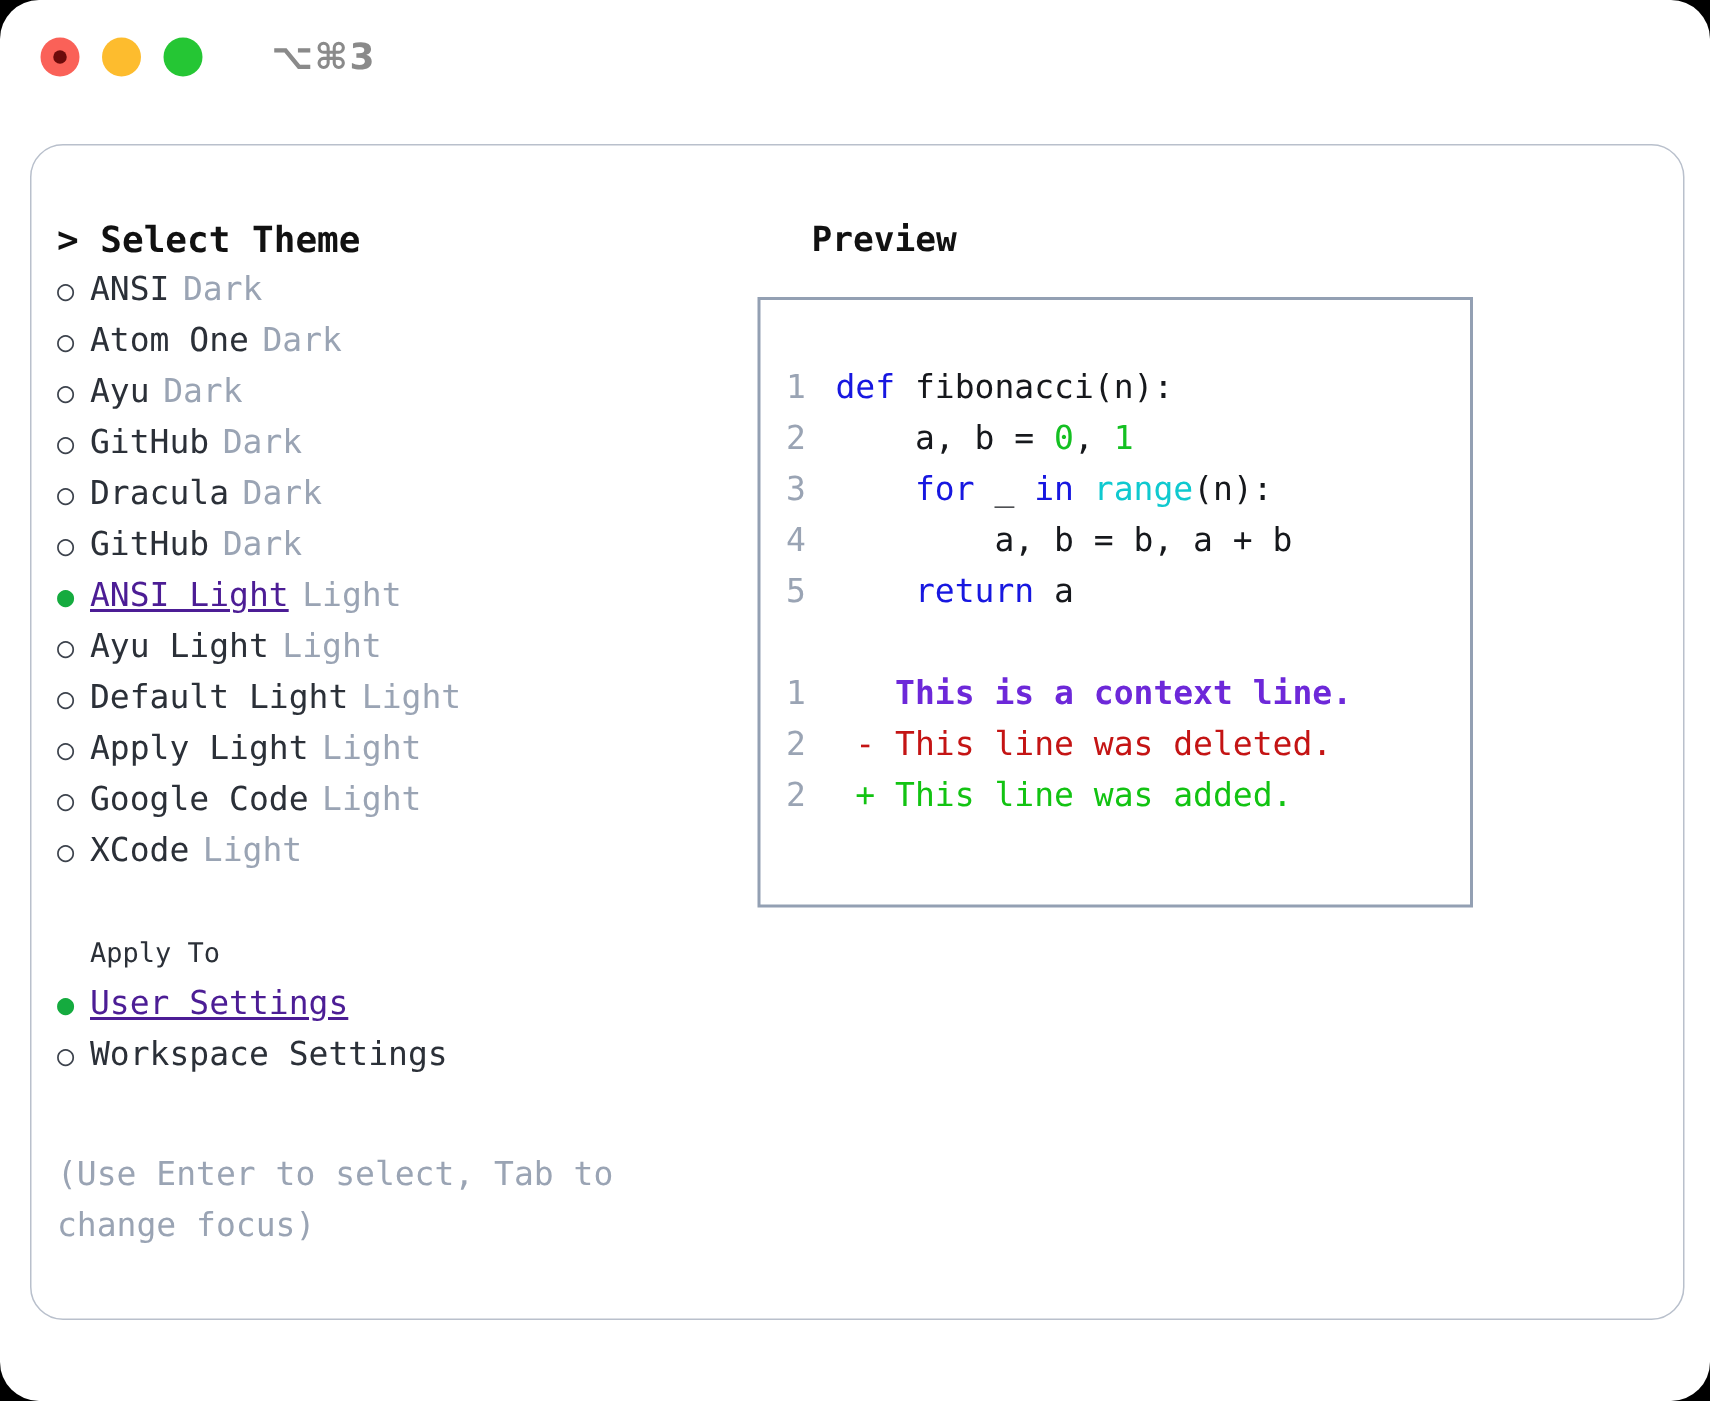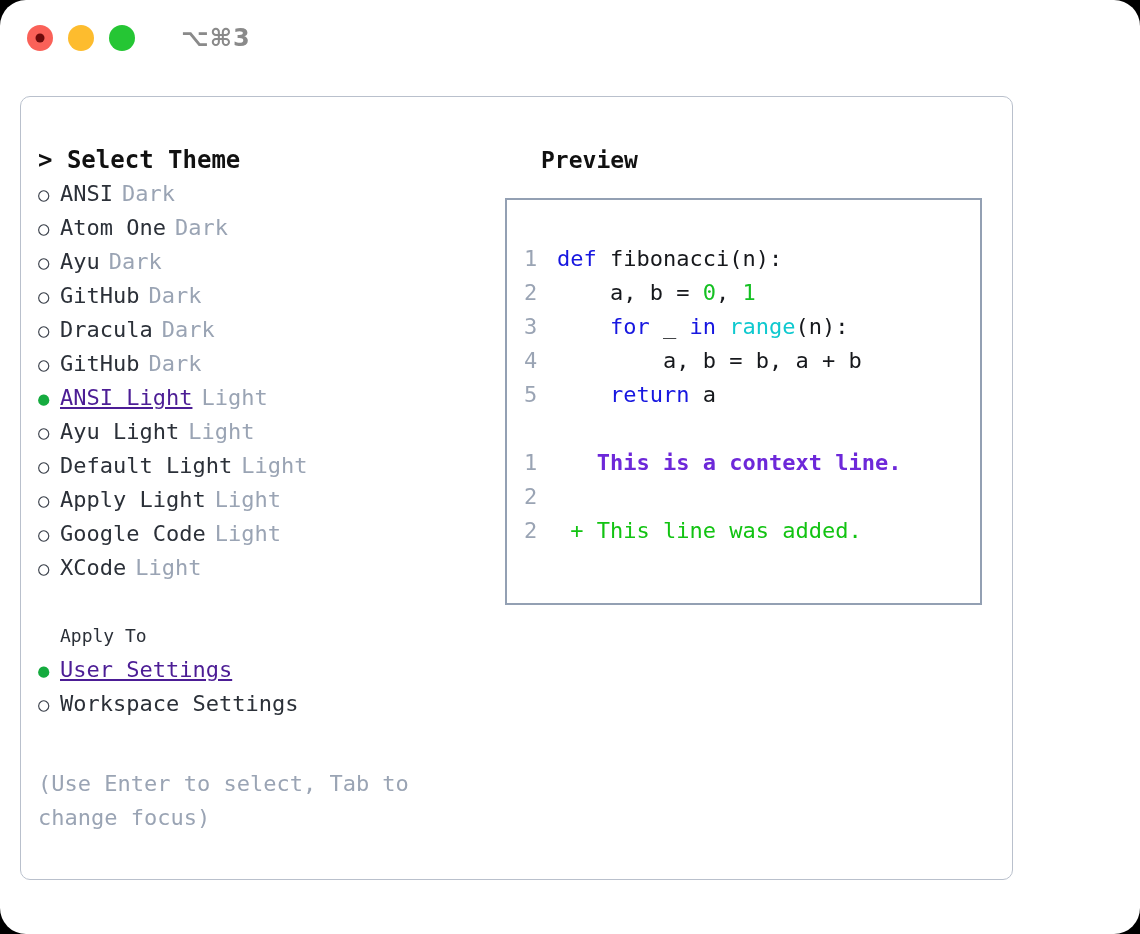--- a/index.html
+++ b/index.html
@@ -57,24 +57,24 @@
     font-weight: 700;
     color: #8a8a8a;
     letter-spacing: 1px;
   }
 
   
   #card {
     position: absolute;
     left: 20px;
     top: 96px;
-    width: 993px;
+    width: 1103px;
     height: 784px;
     border: 1.5px solid #b9c0cc;
-    border-radius: 10px;
+    border-radius: 22px;
     box-sizing: border-box;
     background: #ffffff;
   }
   #card-inner {
     display: flex;
     padding: 46px 0 0 0;
     height: 100%;
     box-sizing: border-box;
   }
 
@@ -221,21 +221,21 @@
           <div id="code-lines">
               <div class="code-line"><span class="lno">1</span><span class="ctext"><span class="tok-kw">def</span><span class="tok-pln"> fibonacci(n):</span></span></div>
               <div class="code-line"><span class="lno">2</span><span class="ctext"><span class="tok-pln">    a, b = </span><span class="tok-num">0</span><span class="tok-pln">, </span><span class="tok-num">1</span></span></div>
               <div class="code-line"><span class="lno">3</span><span class="ctext"><span class="tok-pln">    </span><span class="tok-kw">for</span><span class="tok-pln"> _ </span><span class="tok-kw">in</span><span class="tok-pln"> </span><span class="tok-fn">range</span><span class="tok-pln">(n):</span></span></div>
               <div class="code-line"><span class="lno">4</span><span class="ctext"><span class="tok-pln">        a, b = b, a + b</span></span></div>
               <div class="code-line"><span class="lno">5</span><span class="ctext"><span class="tok-pln">    </span><span class="tok-kw">return</span><span class="tok-pln"> a</span></span></div>
             </div>
           <div class="gap-line"></div>
           <div id="diff-lines">
               <div class="code-line"><span class="lno">1</span><span class="ctext"><span class="tok-ctx">   This is a context line.</span></span></div>
-              <div class="code-line"><span class="lno">2</span></div>
+              <div class="code-line"><span class="lno">2</span><span class="ctext"><span class="tok-del"> - This line was deleted.</span></span></div>
               <div class="code-line"><span class="lno">2</span><span class="ctext"><span class="tok-add"> + This line was added.</span></span></div>
             </div>
         </div>
       </div>
 
     </div>
   </div>
 </div>
 
 </body></html>

